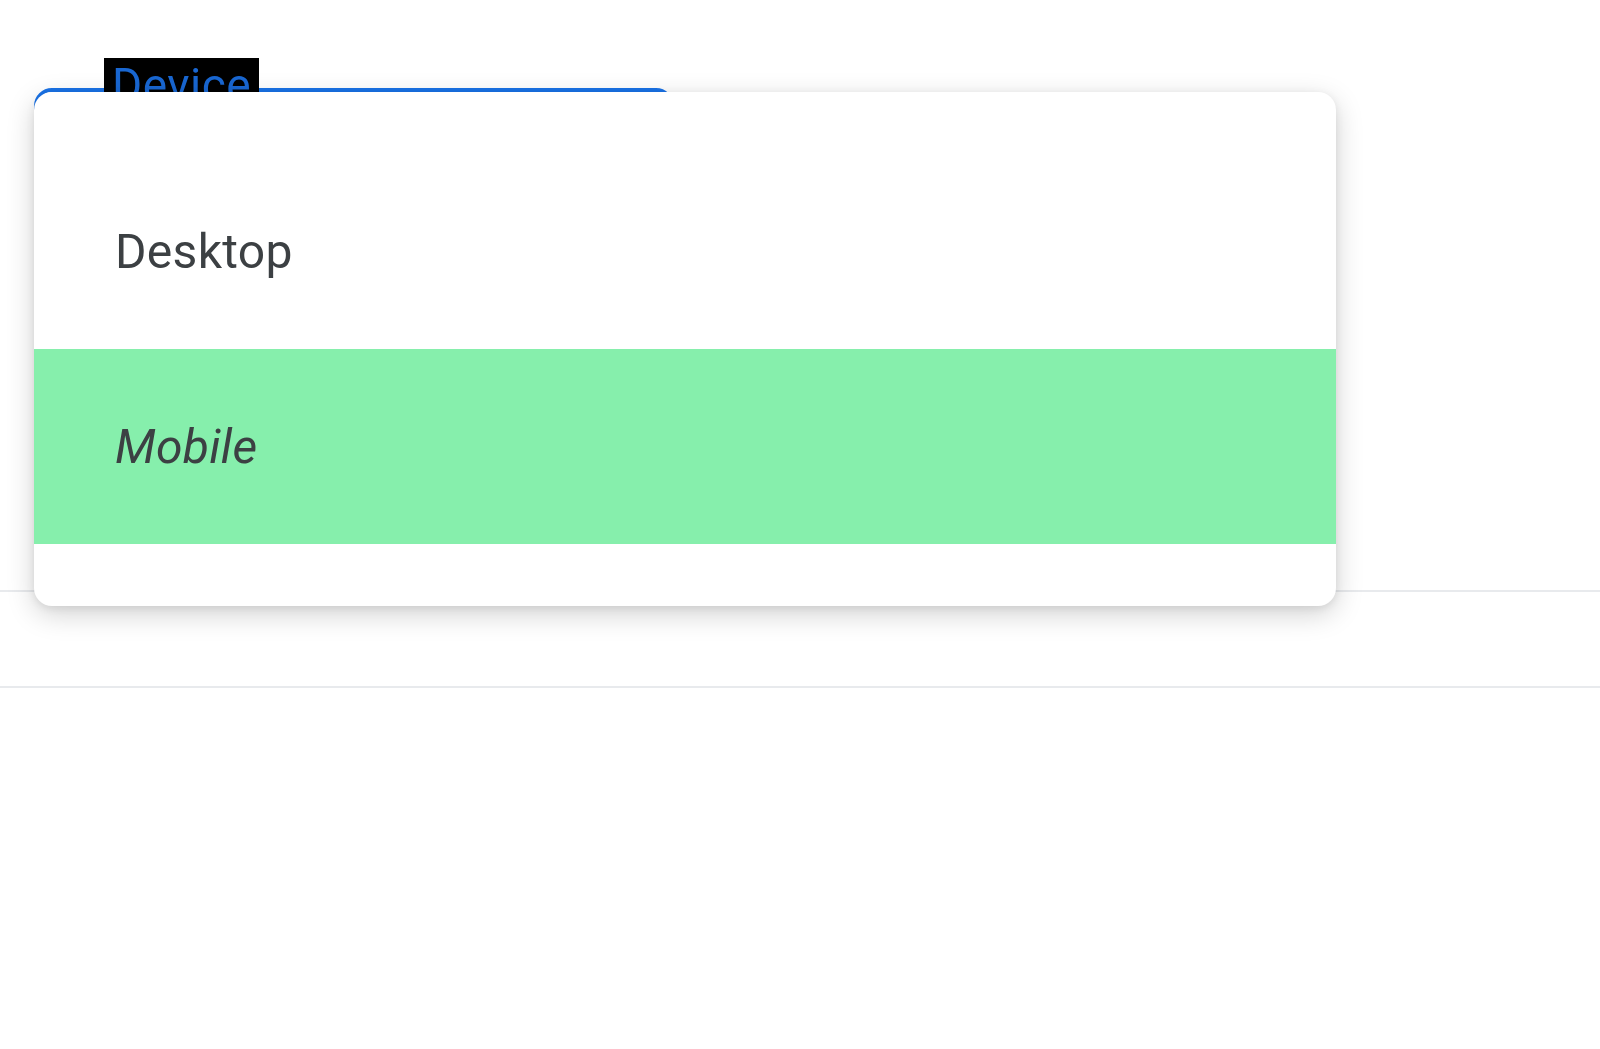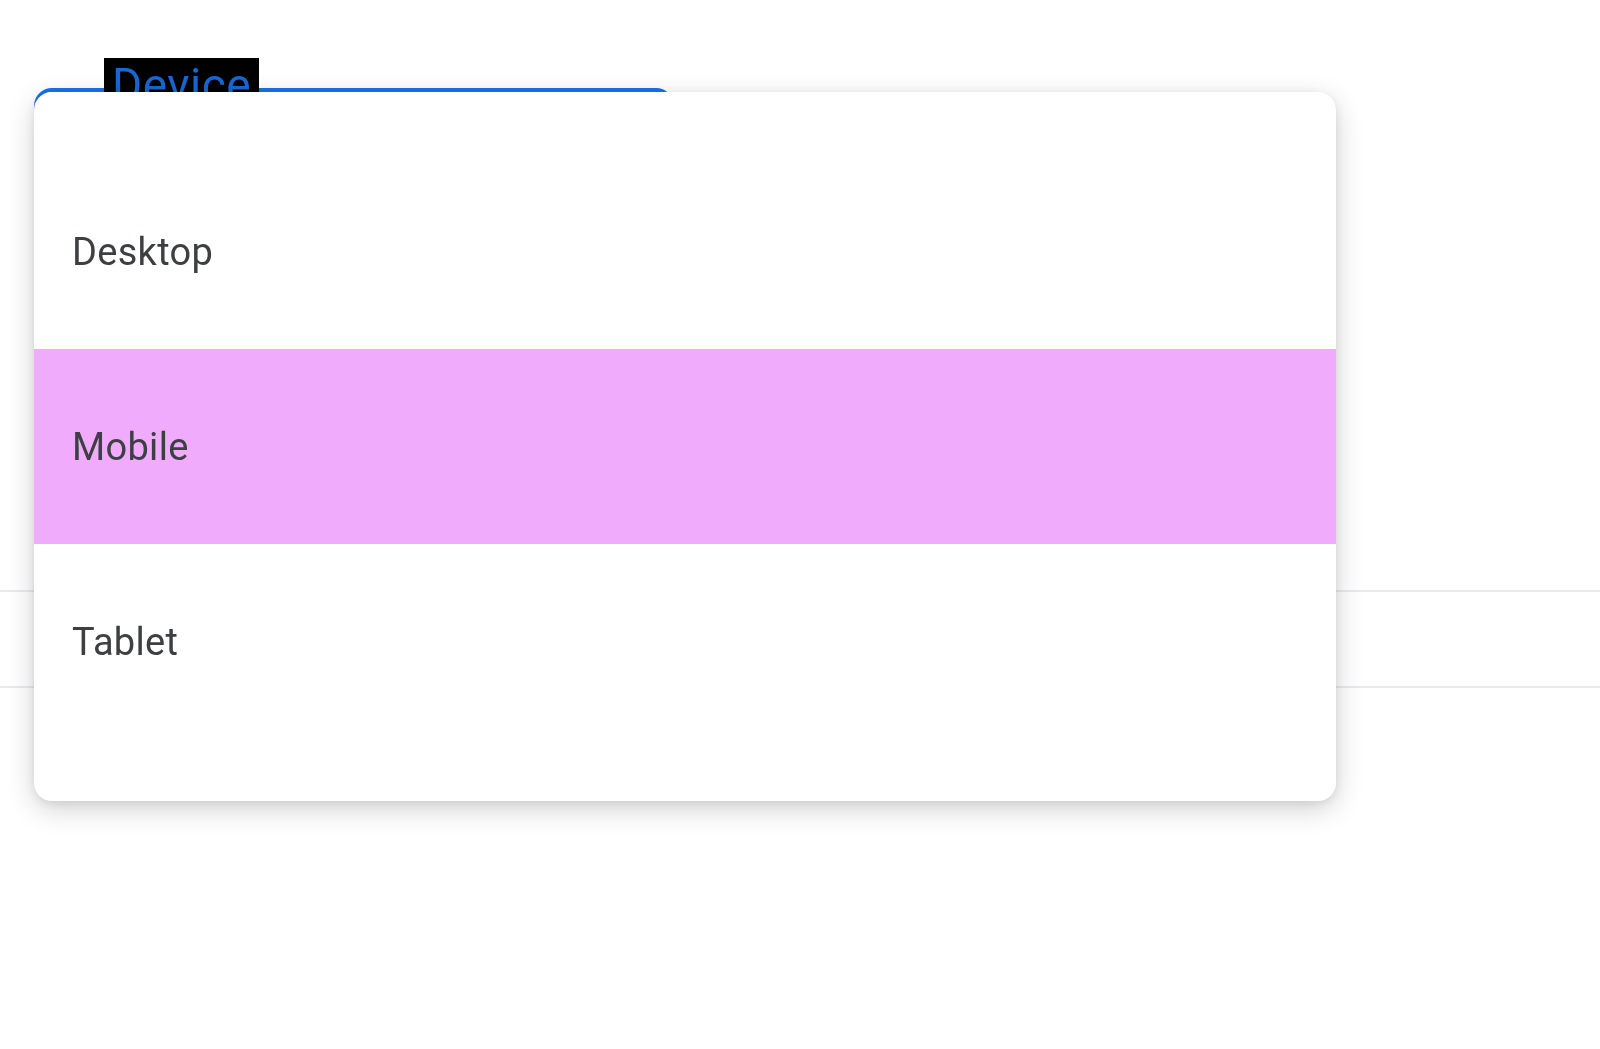--- a/index.html
+++ b/index.html
@@ -67,45 +67,43 @@
       box-shadow: 0 8px 28px rgba(0, 0, 0, 0.18), 0 2px 8px rgba(0, 0, 0, 0.08);
       padding-top: 62px;
       padding-bottom: 62px;
       overflow: hidden;
     }
     
     .dropdown-option {
       height: 195px;
       display: flex;
       align-items: center;
-      padding-left: 38px;
-      font-size: 38px;
+      padding-left: 81px;
+      font-size: 48px;
       color: #3c4043;
       font-weight: 400;
       cursor: pointer;
       letter-spacing: 0.3px;
     }
     
     .dropdown-option.selected {
-      background: #f0abfc;
+      background: #86efac;
+      font-style: italic;
     }
   </style>
 </head>
 <body>
 
 <div class="background-strip"></div>
 
 <div class="field-container">
   <div class="field-outline"></div>
   <div class="field-label">Device</div>
 </div>
 
 <div class="dropdown-panel">
   <div class="dropdown-option">
     <span>Desktop</span>
   </div>
   <div class="dropdown-option selected">
     <span>Mobile</span>
   </div>
-  <div class="dropdown-option">
-    <span>Tablet</span>
-  </div>
 </div>
 
 </body></html>

